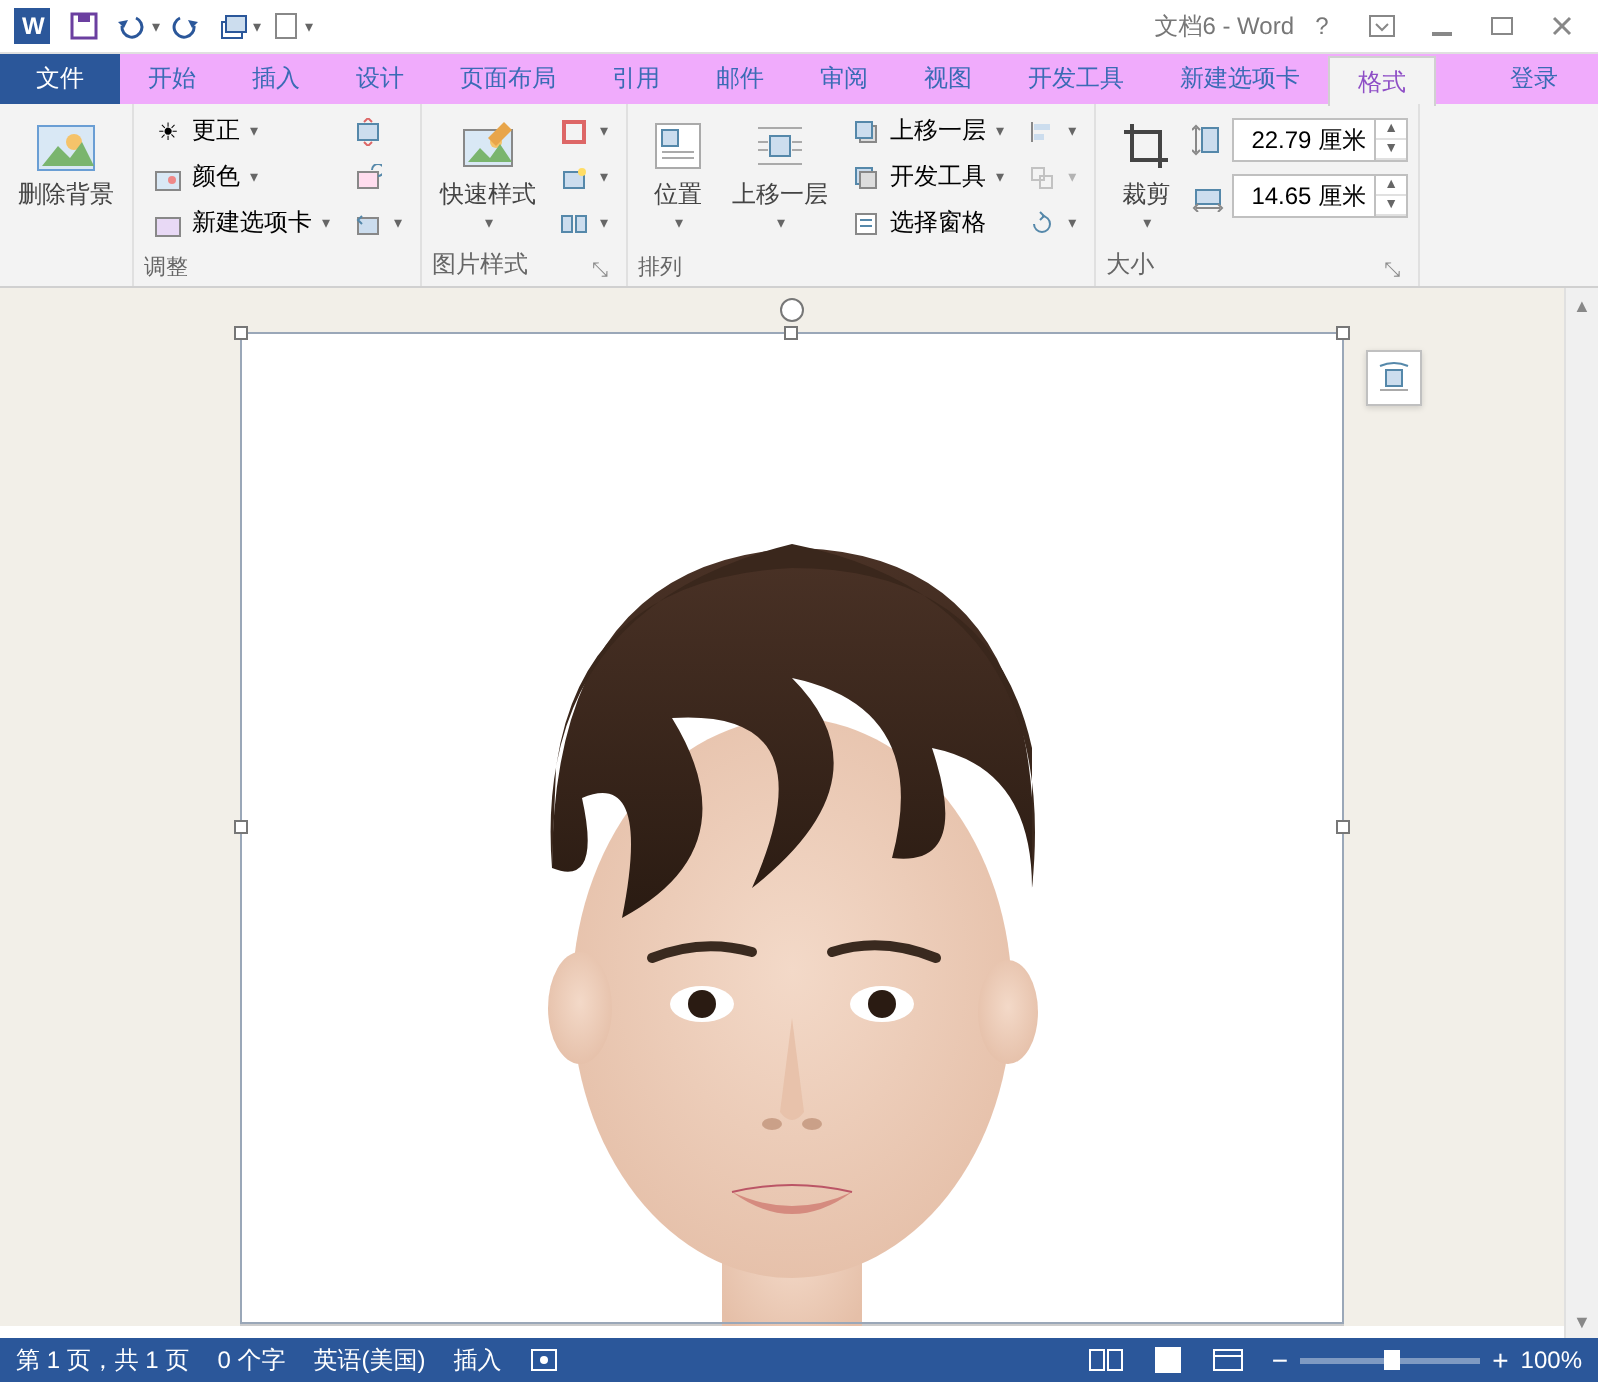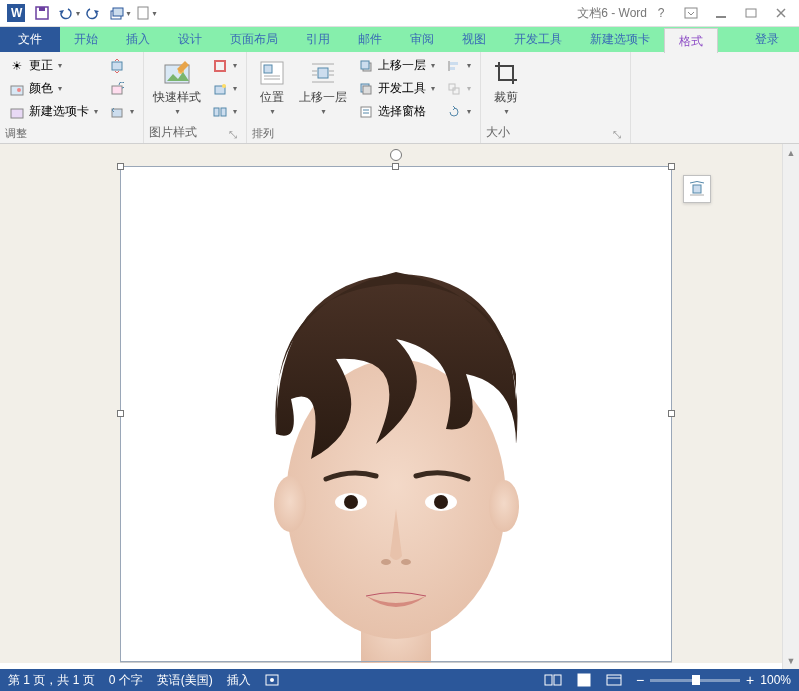--- a/index.html
+++ b/index.html
@@ -3,21 +3,21 @@
 <meta charset="utf-8">
 <style>
 *{box-sizing:border-box;margin:0;padding:0;font-family:"Microsoft YaHei",sans-serif;font-size:12px;user-select:none}
 body{width:799px;height:691px;background:#fff;overflow:hidden;position:relative}
 .title-bar{height:27px;background:#fff;display:flex;align-items:center;padding:0 4px;border-bottom:1px solid #e0e0e0}
 .qat{display:flex;align-items:center;gap:2px}
 .qat-btn{width:24px;height:22px;display:flex;align-items:center;justify-content:center;border-radius:2px}
 .title-text{flex:1;text-align:right;color:#777}
 .win-controls{display:flex;gap:2px}
 .win-btn{width:28px;height:20px;display:flex;align-items:center;justify-content:center;color:#777}
-.tabs{height:25px;background:#86efac;display:flex;align-items:flex-end;padding-left:0}
+.tabs{height:25px;background:#f0abfc;display:flex;align-items:flex-end;padding-left:0}
 .tab{padding:0 14px;height:25px;line-height:25px;color:#3a6bb5;cursor:pointer}
 .tab.file{background:#2b579a;color:#fff;padding:0 18px}
 .tab.active{background:#f3f3f3;border:1px solid #d0d0d0;border-bottom:none;color:#8e4ec6;margin-bottom:-1px}
 .tab.login{margin-left:auto;margin-right:6px;color:#3a6bb5}
 .ribbon{height:92px;background:#f3f3f3;border-bottom:1px solid #d0d0d0;display:flex}
 .group{border-right:1px solid #e0e0e0;display:flex;flex-direction:column;padding:3px 5px 0}
 .group-body{flex:1;display:flex;align-items:flex-start;gap:3px}
 .group-label{color:#666;font-size:11px;padding:2px 0;position:relative}
 .dlaunch{position:absolute;right:2px;bottom:2px;width:12px;height:12px;color:#888;font-size:10px;display:flex;align-items:center;justify-content:center}
 .big-btn{display:flex;flex-direction:column;align-items:center;justify-content:flex-start;padding:2px 4px;min-width:40px;gap:2px}
@@ -130,20 +130,35 @@
   <div class="tab">审阅</div>
   <div class="tab">视图</div>
   <div class="tab">开发工具</div>
   <div class="tab">新建选项卡</div>
   <div class="tab active">格式</div>
   <div class="tab login">登录</div>
 </div>
 
 <div class="ribbon">
 
+  <div class="group" style="min-width:50px">
+    <div class="group-body">
+      <div class="big-btn">
+        <div class="ico">
+            <svg width="32" height="32">
+              <rect x="2" y="6" width="28" height="22" fill="#d9e8f5" stroke="#6a9ed4"></rect>
+              <circle cx="20" cy="14" r="4" fill="#f5c36a"></circle>
+              <path d="M4 26 L12 16 L18 22 L24 14 L30 26 Z" fill="#7ab56e"></path>
+            </svg>
+          </div>
+        <div class="lbl">删除背景</div>
+      </div>
+    </div>
+    <div class="group-label">&nbsp;</div>
+  </div>
 
   <div class="group" style="min-width:130px">
     <div class="group-body">
       <div class="col">
         <div class="row-btn">
             <span class="sm-ico">☀</span>
             <span>更正</span>
             <span class="dd">▾</span>
           </div>
         <div class="row-btn">
@@ -339,20 +354,52 @@
     <div class="group-body">
       <div class="big-btn">
         <div class="ico">
             <svg width="28" height="28">
               <path d="M7 3 L7 21 L25 21 M3 7 L21 7 L21 25" fill="none" stroke="#444" stroke-width="2"></path>
             </svg>
           </div>
         <div class="lbl"><span>裁剪</span><br><span class="dd">▾</span></div>
       </div>
       <div class="col" style="gap:6px;padding-top:4px">
+        <div style="display:flex;align-items:center;gap:4px">
+          <span class="sm-ico">
+              <svg width="16" height="16">
+                <rect x="5" y="2" width="8" height="12" fill="#cde" stroke="#58a"></rect>
+                <line x1="2" y1="2" x2="2" y2="14" stroke="#888"></line>
+                <path d="M0 3 L2 1 L4 3 M0 13 L2 15 L4 13" stroke="#888" fill="none"></path>
+              </svg>
+            </span>
+          <div class="spin">
+              <input value="22.79 厘米" style="">
+              <div class="sp-btns">
+                <span>▲</span>
+                <span>▼</span>
+              </div>
+            </div>
+        </div>
+        <div style="display:flex;align-items:center;gap:4px">
+          <span class="sm-ico">
+              <svg width="16" height="16">
+                <rect x="2" y="5" width="12" height="7" fill="#cde" stroke="#58a"></rect>
+                <line x1="2" y1="14" x2="14" y2="14" stroke="#888"></line>
+                <path d="M3 12 L1 14 L3 16 M13 12 L15 14 L13 16" stroke="#888" fill="none"></path>
+              </svg>
+            </span>
+          <div class="spin">
+              <input value="14.65 厘米" style="">
+              <div class="sp-btns">
+                <span>▲</span>
+                <span>▼</span>
+              </div>
+            </div>
+        </div>
       </div>
     </div>
     <div class="group-label"><span>大小</span><span class="dlaunch">⤡</span></div>
   </div>
 </div>
 
 <div class="doc-area">
   <div class="canvas">
 
     <svg class="photo" viewBox="0 0 360 430">

